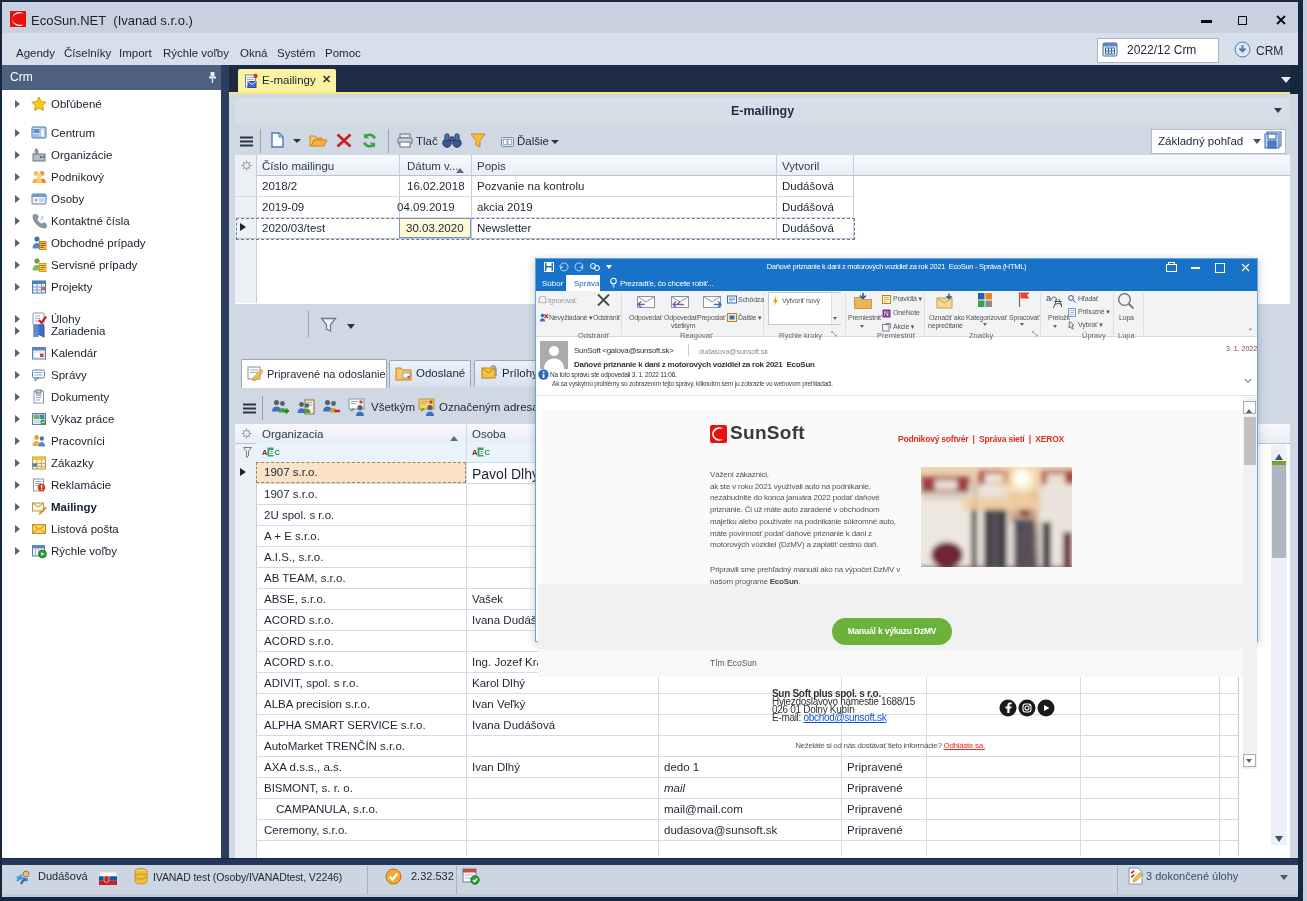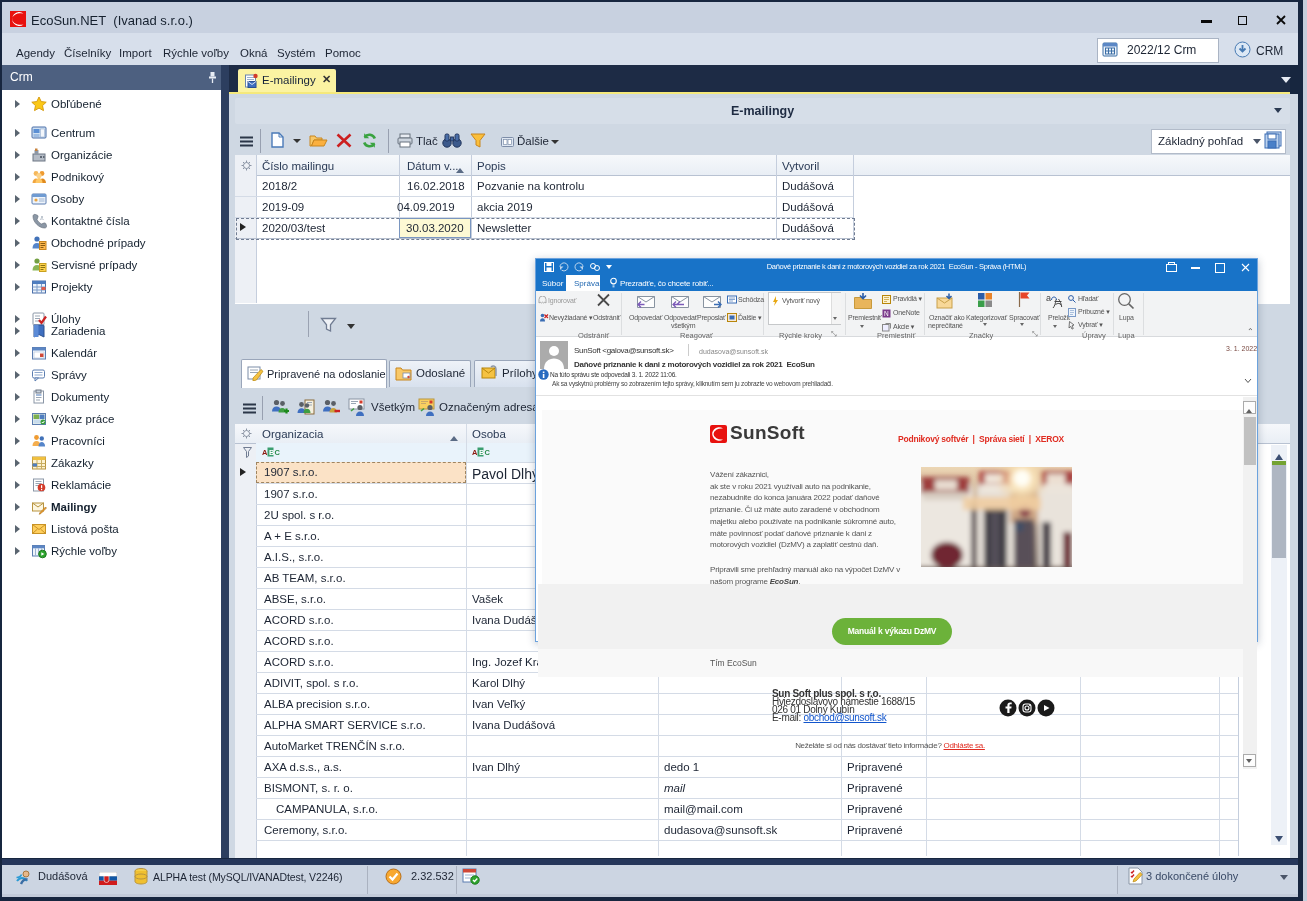--- a/index.html
+++ b/index.html
@@ -723,21 +723,21 @@
         <path d="M5 4l0 4a2.5 2.5 0 0 0 5 0l0-4z" fill="#d01c1c" stroke="#fff" stroke-width=".6"></path>
       </svg>
     </div>
 <div class="a" style="left:134px;top:868px;width:14px;height:17px;">
       <svg width="14" height="17">
         <ellipse cx="7" cy="3" rx="6" ry="2.5" fill="#f5cf4a" stroke="#b8943f"></ellipse>
         <path d="M1 3v10.5c0 1.4 2.7 2.5 6 2.5s6-1.1 6-2.5V3" fill="#f0c030" stroke="#b8943f"></path>
         <ellipse cx="7" cy="8.5" rx="6" ry="2.5" fill="none" stroke="#b8943f"></ellipse>
       </svg>
     </div>
-<div class="a tx" style="left:153px;top:871px;font-size:10.5px;letter-spacing:-0.1px;">ALPHA test (MySQL/IVANADtest, V2246)</div>
+<div class="a tx" style="left:153px;top:871px;font-size:10.5px;letter-spacing:-0.1px;">IVANAD test (Osoby/IVANADtest, V2246)</div>
 <div class="a" style="left:367px;top:866px;width:1px;height:28px;background:#aab2c0;"></div>
 <div class="a" style="left:385px;top:868px;width:17px;height:17px;">
       <svg width="17" height="17">
         <circle cx="8.5" cy="8.5" r="7.5" fill="#f8a830" stroke="#b8701a"></circle>
         <path d="M4.5 8.5 7.5 11.5 12.5 5.5" stroke="#fff" stroke-width="2.2" fill="none"></path>
       </svg>
     </div>
 <div class="a tx" style="left:411px;top:870px;font-size:11px;">2.32.532</div>
 <div class="a" style="left:456px;top:866px;width:1px;height:28px;background:#aab2c0;"></div>
 <div class="a" style="left:462px;top:867px;width:18px;height:18px;">
@@ -1047,21 +1047,21 @@
 
 <div class="a" style="left:174px;top:166px;width:17px;height:18px;background:#e8110e;border-radius:2px;">
 <svg width="17" height="18">
           <path d="M13 3.5 A6.8 6.8 0 1 0 13 14.5 A8 5.6 0 1 1 13 3.5 Z" fill="#fff"></path>
         </svg>
 </div>
 <div class="a tx" style="left:194px;top:163px;font-size:19px;font-weight:bold;color:#3a3a3a;letter-spacing:.3px;">SunSoft</div>
 <div class="a tx" style="left:362px;top:175px;font-size:8.5px;letter-spacing:-0.2px;font-weight:bold;color:#e02b20;">Podnikový softvér &nbsp;|&nbsp; Správa sietí &nbsp;|&nbsp; XEROX</div>
 
 <div class="a tx" style="left:174px;top:210px;font-size:8px;letter-spacing:-0.2px;line-height:11.7px;color:#555;">Vážení zákaznici,<br>ak ste v roku 2021 využívali auto na podnikanie,<br>nezabudnite do konca januára 2022 podať daňové<br>priznanie. Či už máte auto zaradené v obchodnom<br>majetku alebo používate na podnikanie súkromné auto,<br>máte povinnosť podať daňové priznanie k dani z<br>motorových vozidiel (DzMV) a zaplatiť cestnú daň.</div>
-<div class="a tx" style="left:174px;top:305px;font-size:8px;letter-spacing:-0.2px;line-height:11.7px;color:#555;">Pripravili sme prehľadný manuál ako na výpočet DzMV v<br>našom programe <b style="color:#444;font-style:italic;">EcoSun</b>.</div>
+<div class="a tx" style="left:174px;top:305px;font-size:8px;letter-spacing:-0.2px;line-height:11.7px;color:#555;">Pripravili sme prehľadný manuál ako na výpočet DzMV v<br>našom programe <b style="color:#444;">EcoSun</b>.</div>
 
 <div class="a" style="left:385px;top:208px;width:151px;height:100px;overflow:hidden;">
 <svg width="151" height="100">
 <defs>
 <filter id="bl" x="-20%" y="-20%" width="140%" height="140%">
               <feGaussianBlur stdDeviation="2.5"></feGaussianBlur>
             </filter>
 <radialGradient id="sun" cx="50%" cy="50%">
               <stop offset="0%" stop-color="#fffdf2"></stop>
               <stop offset="40%" stop-color="#fce8bf" stop-opacity=".95"></stop>

